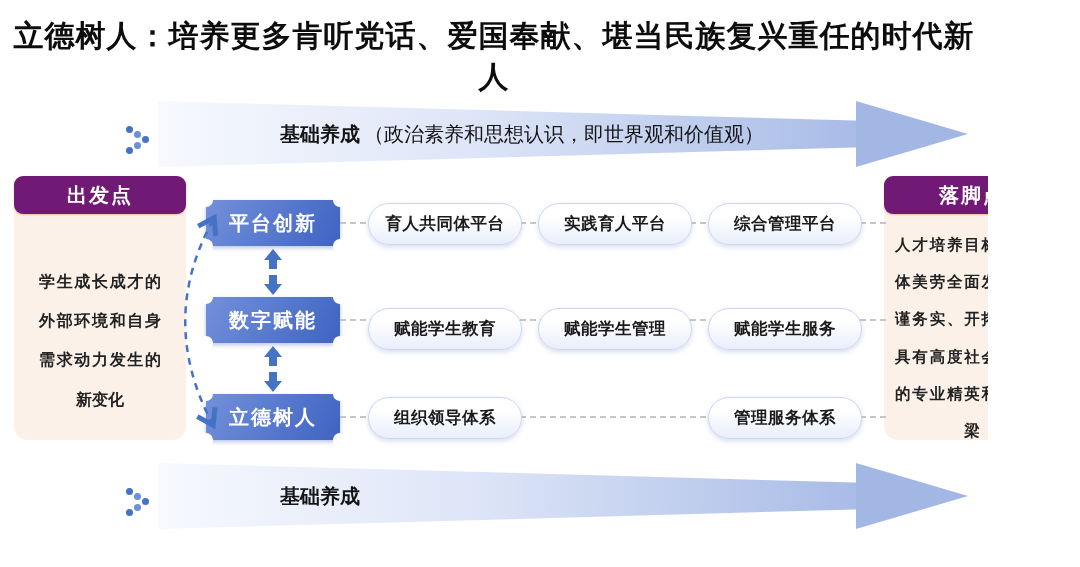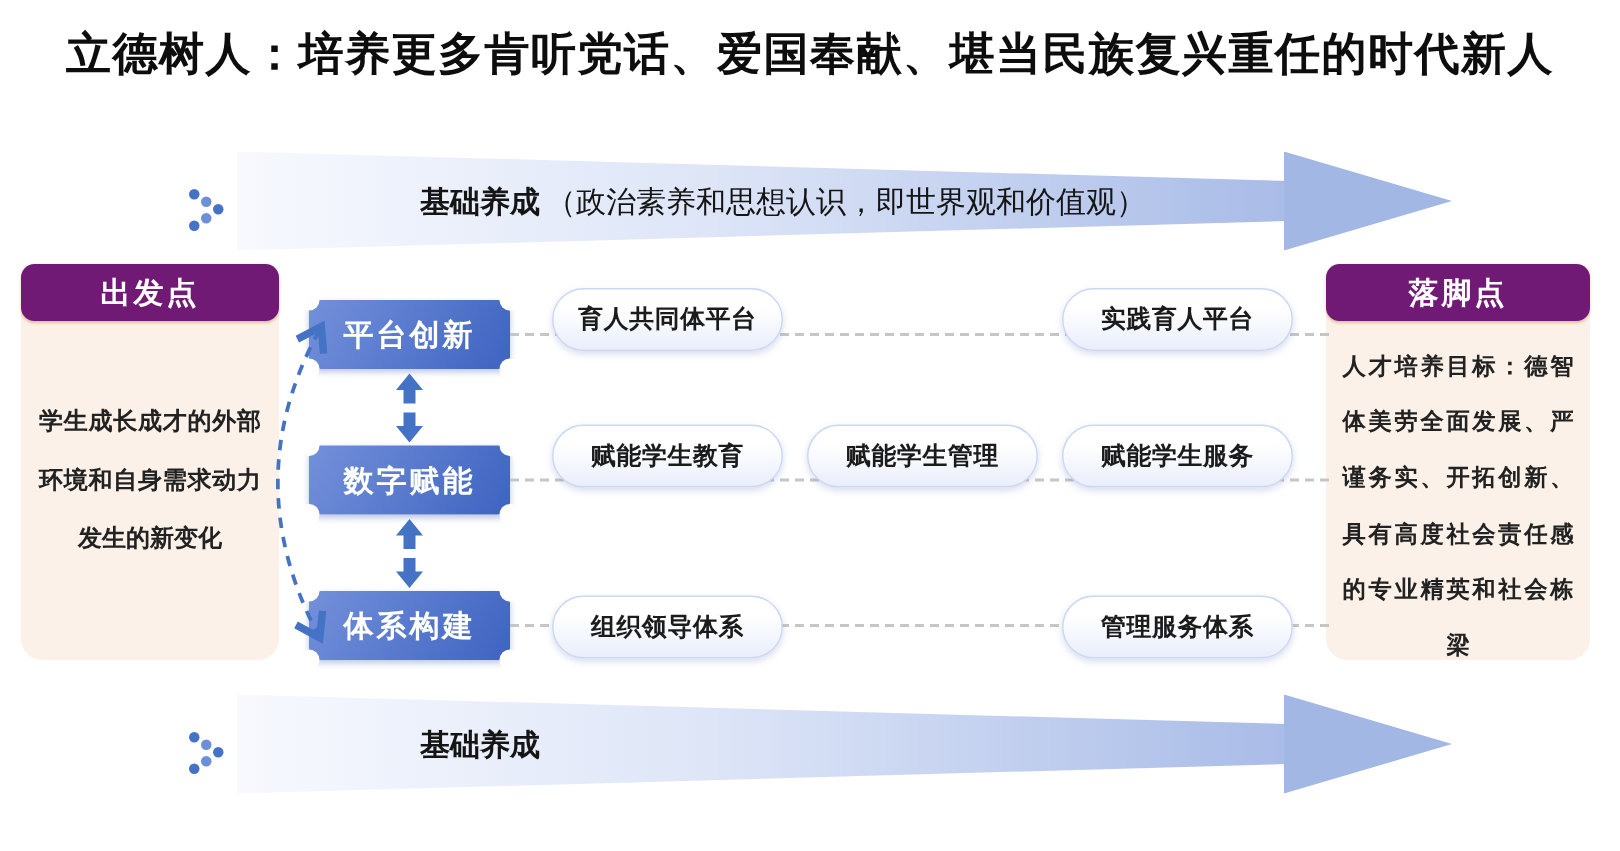--- a/index.html
+++ b/index.html
@@ -1,16 +1,16 @@
 <!DOCTYPE html>
 <html><head>
 <meta charset="utf-8">
 <style>
   html,body{margin:0;padding:0;background:#fff;}
-  .page{position:relative;width:1080px;height:567px;background:#ffffff;overflow:hidden;
+  .page{position:relative;width:988px;height:567px;background:#ffffff;overflow:hidden;
         font-family:Liberation Sans, sans-serif;}
 
   
   .title{position:absolute;left:0;top:16px;width:100%;text-align:center;
          font-size:30px;font-weight:800;color:#0d0d0d;letter-spacing:1px;margin:0;}
 
   
   .beam{position:absolute;left:158px;width:706px;height:66px;
         clip-path:polygon(0 0,100% 30%,100% 70%,0 100%);
         background:linear-gradient(90deg,#f7f9fe 0%,#dde5f7 45%,#a8bbe7 100%);}
@@ -36,21 +36,21 @@
   .dots i:nth-child(5){left:0;top:21px;}
 
   
   .panel{position:absolute;top:176px;height:264px;background:#fbf1e9;border-radius:14px;}
   .panel.left{left:14px;width:172px;}
   .panel.right{left:884px;width:176px;}
   .phead{height:38px;border-radius:9px;background:#701a75;color:#fff;font-size:20px;
          font-weight:700;display:flex;align-items:center;justify-content:center;
          letter-spacing:2px;box-shadow:0 1px 2px rgba(180,90,20,.35);}
   .pbody{font-weight:700;color:#222;text-align:justify;text-align-last:center;}
-  .panel.left  .pbody{padding:48px 12px 0;font-size:16px;line-height:2.45;}
+  .panel.left  .pbody{padding:48px 25px 0;font-size:16px;line-height:2.45;}
   .panel.right .pbody{padding:12px 11px 0;font-size:15.5px;line-height:2.4;}
 
   
   .cat{position:absolute;left:206px;width:134px;height:46px;border-radius:8px;
        background:linear-gradient(120deg,#7390da 0%,#3e63c1 100%);
        display:flex;align-items:center;justify-content:center;
        color:#fff;font-size:20px;font-weight:700;letter-spacing:2px;
        box-shadow:0 2px 4px rgba(60,90,180,.35);}
   .cat .n{position:absolute;width:14px;height:14px;border-radius:50%;background:#fff;}
   .cat .n.tl{left:-7px;top:-7px;} .cat .n.tr{right:-7px;top:-7px;}
@@ -60,21 +60,21 @@
   
   .rowline{position:absolute;left:340px;width:546px;border-top:2px dashed #c6c6c6;z-index:1;}
   .rowline.r1{top:222px;} .rowline.r2{top:319px;} .rowline.r3{top:416px;}
   .updown{position:absolute;left:262px;z-index:2;}
   .updown.g1{top:249px;} .updown.g2{top:346px;}
   .cycle{position:absolute;left:168px;top:205px;z-index:2;}
 
   
   .pillrow{position:absolute;left:368px;width:494px;height:40px;display:flex;
            justify-content:space-between;z-index:2;}
-  .pillrow.r1{top:192px;} .pillrow.r2{top:284px;align-items:center;} .pillrow.r3{top:397px;gap:15px;}
+  .pillrow.r1{top:203px;} .pillrow.r2{top:308px;} .pillrow.r3{top:397px;gap:15px;}
   .pill{width:152px;height:40px;border-radius:21px;border:1.5px solid #ccd7f2;
         background:linear-gradient(180deg,#ffffff 30%,#e9eefb 100%);
         box-shadow:0 2px 5px rgba(120,140,200,.3);
         display:flex;align-items:center;justify-content:center;
         font-size:16.5px;font-weight:700;color:#1b1b1b;letter-spacing:0.5px;}
 </style>
 </head>
 <body>
 
 <div class="page">
@@ -121,21 +121,21 @@
       <i class="n tr"></i>
       <i class="n bl"></i>
       <i class="n br"></i>
     <span>数字赋能</span>
   </div>
   <div class="cat r3">
     <i class="n tl"></i>
       <i class="n tr"></i>
       <i class="n bl"></i>
       <i class="n br"></i>
-    <span>体系构建</span>
+    <span>立德树人</span>
   </div>
 
   <svg class="updown g1" width="22" height="46">
     <path d="M11 0 L20 11 L15 11 L15 20 L7 20 L7 11 L2 11 Z" fill="#4472c4"></path>
     <path d="M11 46 L2 35 L7 35 L7 26 L15 26 L15 35 L20 35 Z" fill="#4472c4"></path>
   </svg>
   <svg class="updown g2" width="22" height="46">
     <path d="M11 0 L20 11 L15 11 L15 20 L7 20 L7 11 L2 11 Z" fill="#4472c4"></path>
     <path d="M11 46 L2 35 L7 35 L7 26 L15 26 L15 35 L20 35 Z" fill="#4472c4"></path>
   </svg>
@@ -148,20 +148,21 @@
       <marker id="arrS" markerWidth="10" markerHeight="10" refX="6" refY="5" orient="auto-start-reverse">
         <path d="M1 1 L7 5 L1 9" fill="none" stroke="#4472c4" stroke-width="2"></path>
       </marker>
     </defs>
     <path d="M45 15 Q -10 115 44 218" fill="none" stroke="#4472c4" stroke-width="2.5" stroke-dasharray="7 6" marker-start="url(#arrS)" marker-end="url(#arr)"></path>
   </svg>
 
   <div class="pillrow r1">
     <div class="pill">育人共同体平台</div>
     <div class="pill">实践育人平台</div>
+    <div class="pill">综合管理平台</div>
   </div>
   <div class="pillrow r2">
     <div class="pill">赋能学生教育</div>
     <div class="pill">赋能学生管理</div>
     <div class="pill">赋能学生服务</div>
   </div>
   <div class="pillrow r3">
     <div class="pill">组织领导体系</div>
     <div class="pill">管理服务体系</div>
   </div>

